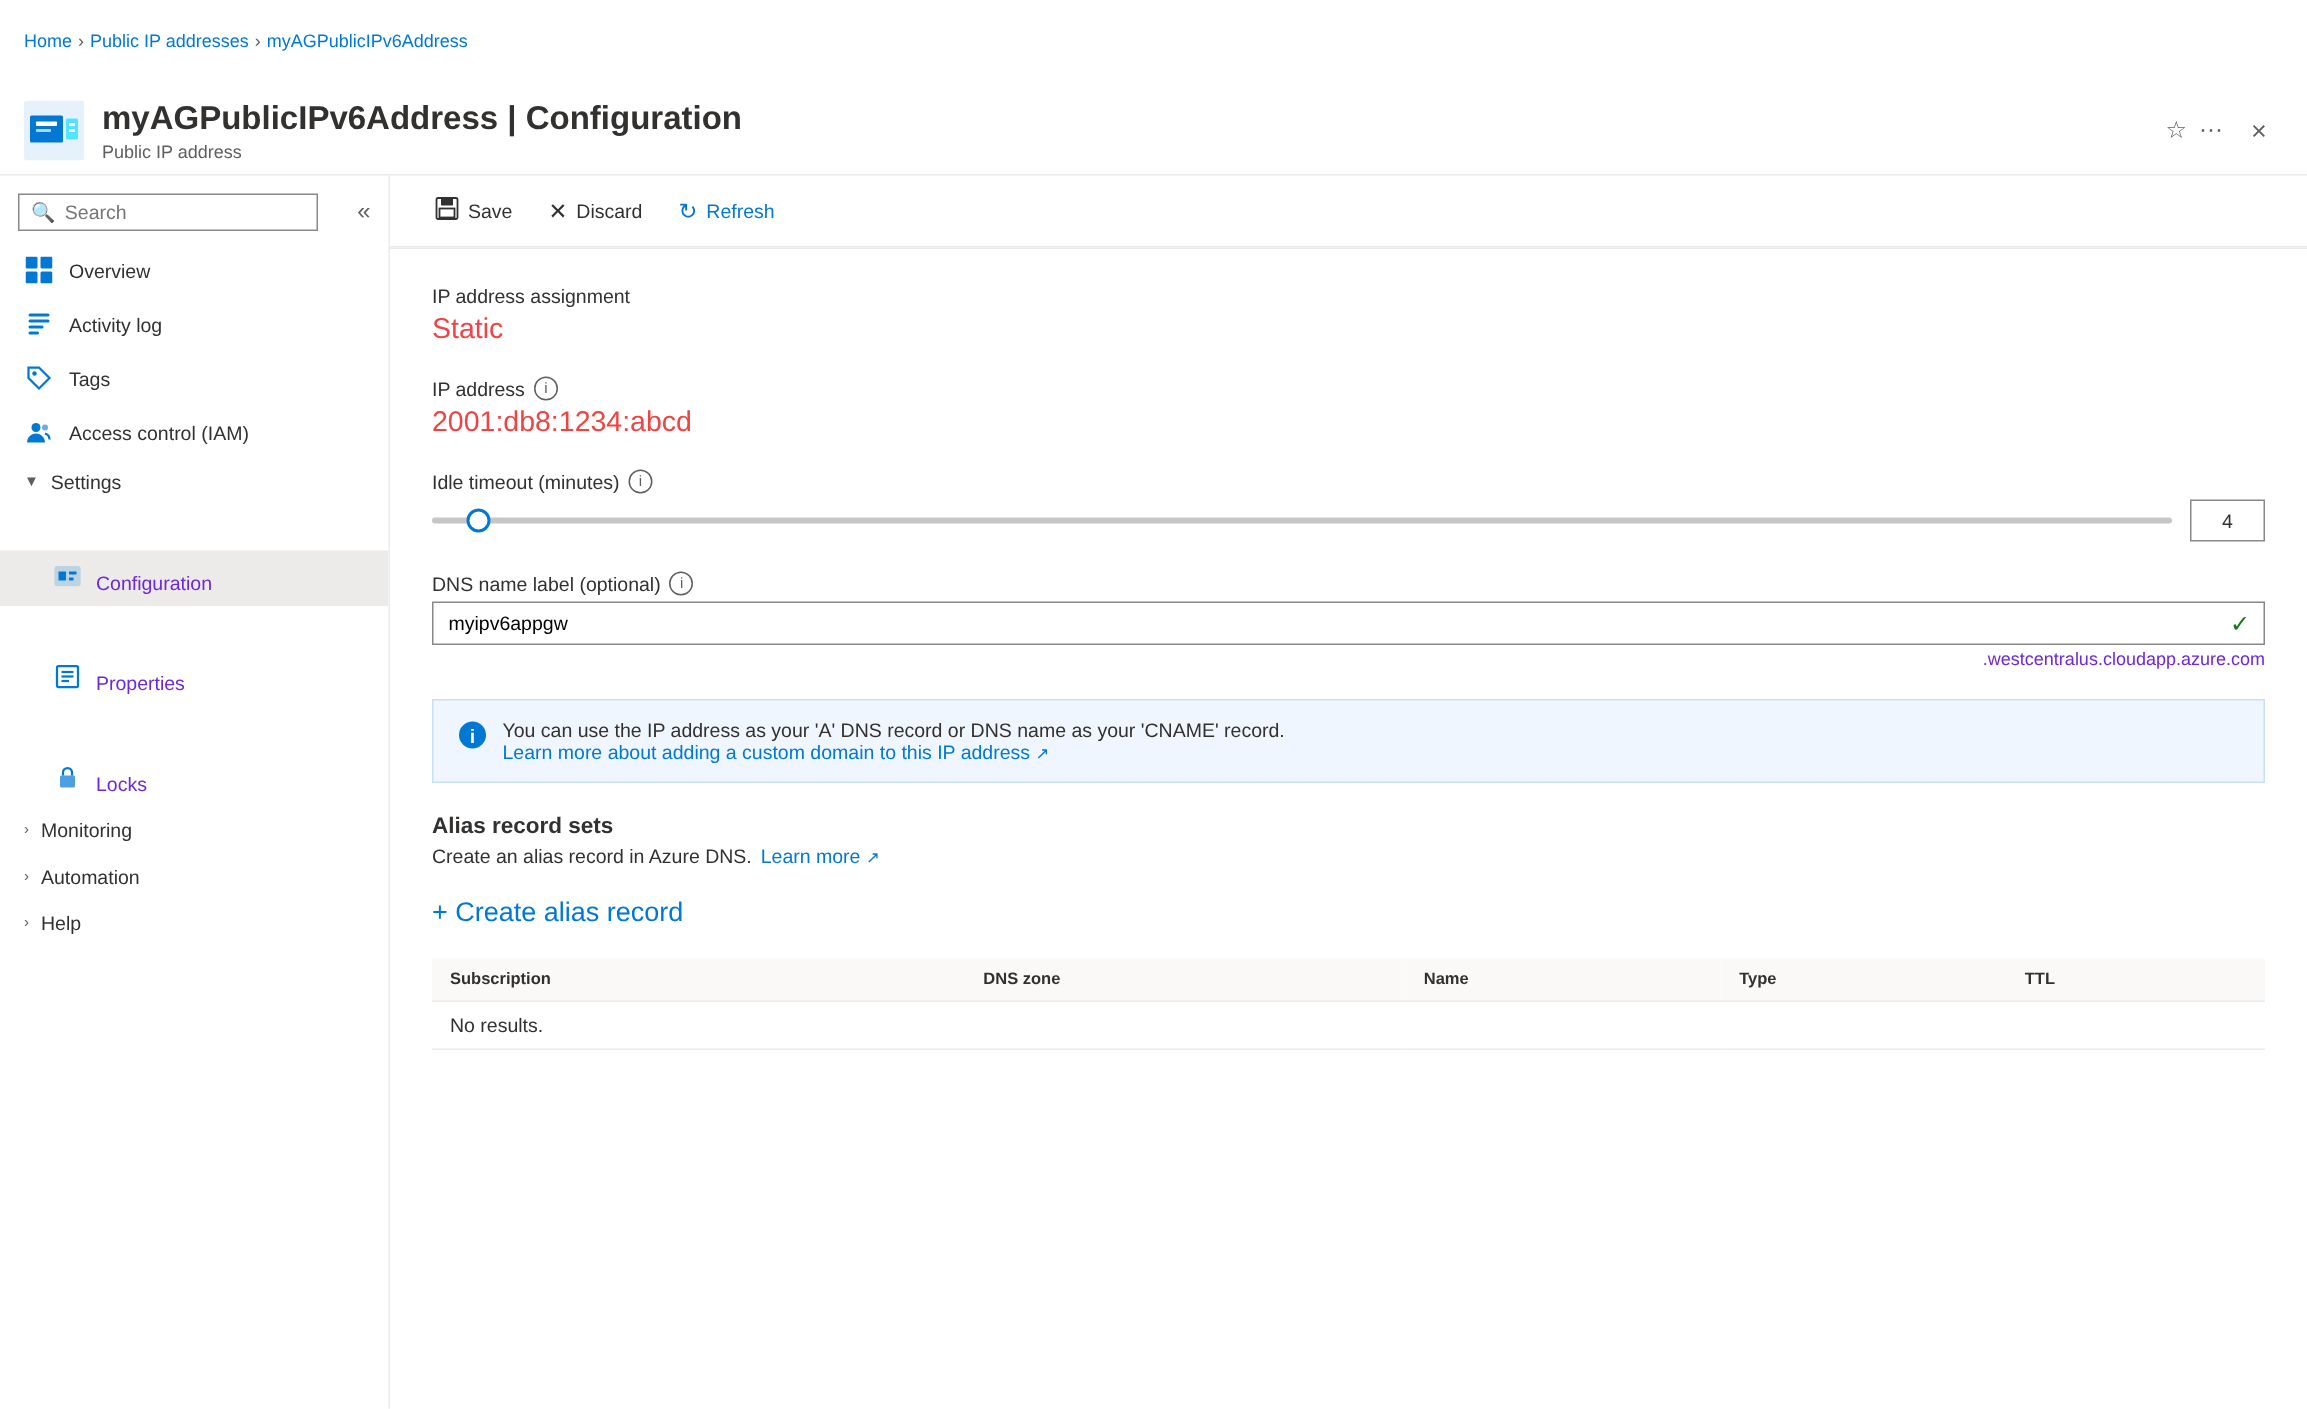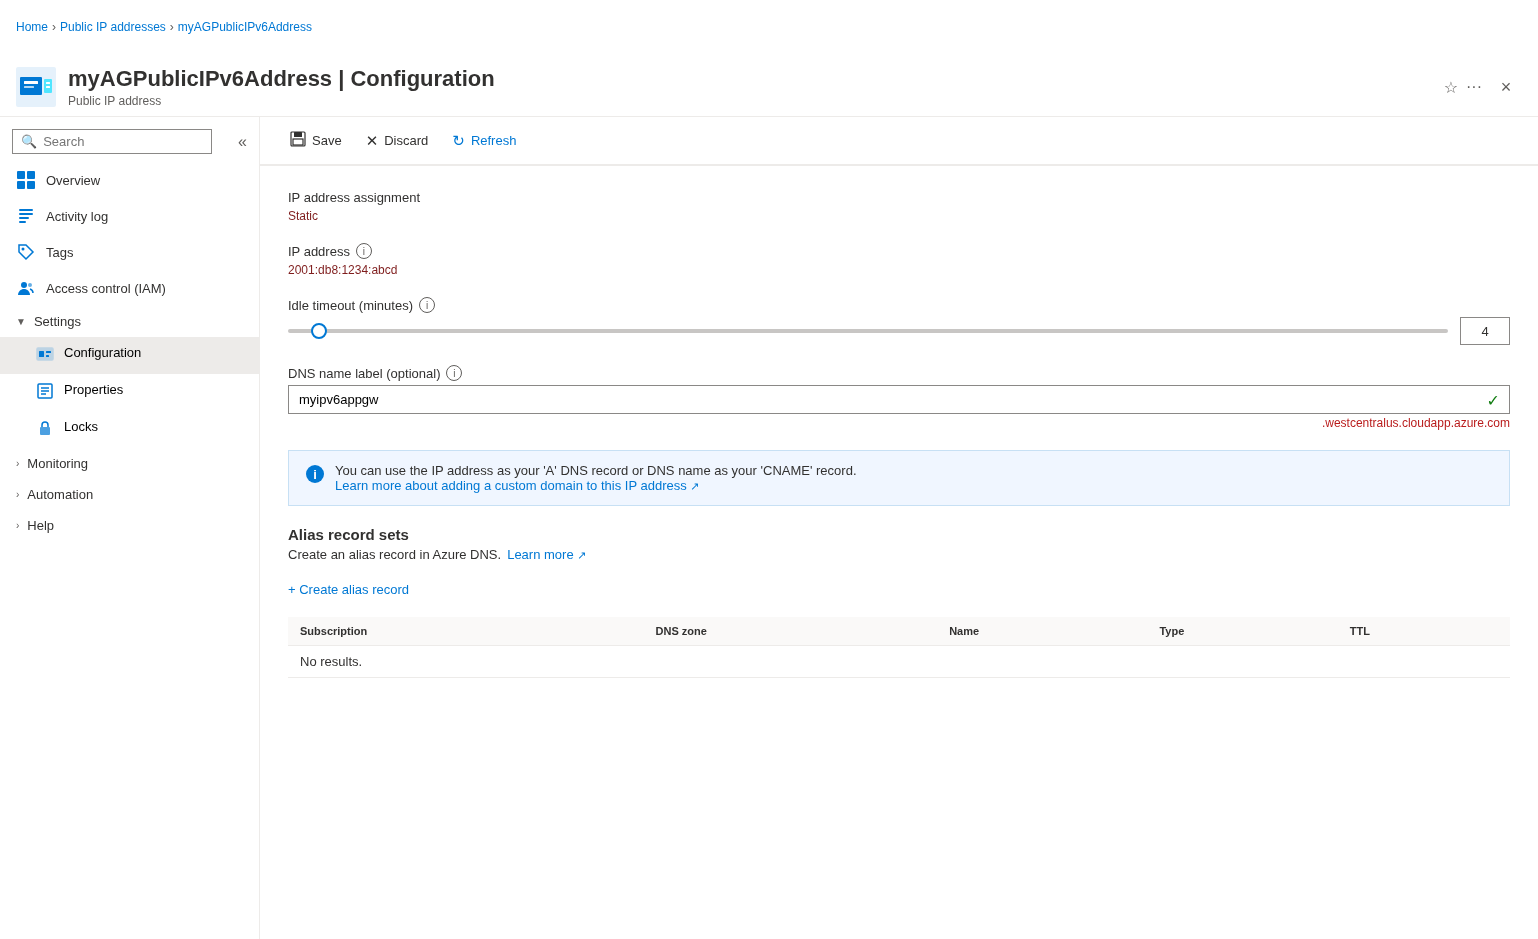--- a/index.html
+++ b/index.html
@@ -28,62 +28,62 @@
 
     
     .sidebar { width: 260px; border-right: 1px solid #edebe9; flex-shrink: 0; padding: 8px 0; overflow-y: auto; }
     .sidebar-search { padding: 4px 12px 8px 12px; display: flex; align-items: center; gap: 6px; }
     .sidebar-search-input { display: flex; align-items: center; border: 1px solid #8a8886; background: #fff; padding: 4px 8px; width: 200px; gap: 6px; }
     .sidebar-search-input input { border: none; outline: none; font-size: 13px; width: 100%; }
     .sidebar-collapse-btn { margin-left: auto; color: #605e5c; cursor: pointer; font-size: 16px; }
     .sidebar-nav-item { display: flex; align-items: center; padding: 8px 12px 8px 16px; cursor: pointer; gap: 10px; font-size: 13px; color: #323130; }
     .sidebar-nav-item .nav-icon { width: 20px; height: 20px; display: flex; align-items: center; justify-content: center; flex-shrink: 0; }
     .sidebar-section { display: flex; align-items: center; padding: 8px 12px 8px 16px; cursor: pointer; gap: 8px; font-size: 13px; color: #323130; font-weight: 500; }
-    .sidebar-sub-item { display: flex; align-items: flex-start; padding: 8px 12px 8px 36px; cursor: pointer; gap: 10px; font-size: 13px; color: #000000; }
+    .sidebar-sub-item { display: flex; align-items: flex-end; padding: 8px 12px 8px 36px; cursor: pointer; gap: 10px; font-size: 13px; color: #6d28d9; margin-top: 30px; }
     .sidebar-sub-item.active { background: #edebe9; }
     .chevron { font-size: 10px; color: #605e5c; }
 
     
     .main-content { flex: 1; overflow-y: auto; padding: 0; }
 
     
     .toolbar { display: flex; align-items: center; padding: 8px 20px; border-bottom: 1px solid #edebe9; gap: 4px; }
     .toolbar-btn { display: flex; align-items: center; gap: 6px; padding: 6px 10px; cursor: pointer; font-size: 13px; color: #323130; border: none; background: transparent; }
 
     
     .content-area { padding: 24px 28px; }
     .field-group { margin-bottom: 20px; }
     .field-label { font-size: 13px; color: #323130; margin-bottom: 4px; display: flex; align-items: center; gap: 6px; }
-    .field-value { font-size: 12px; color: #7f1d1d; }
+    .field-value { font-size: 19px; color: #ef4444; }
     .info-icon { width: 16px; height: 16px; border-radius: 50%; border: 1px solid #605e5c; display: inline-flex; align-items: center; justify-content: center; font-size: 10px; color: #605e5c; cursor: pointer; flex-shrink: 0; }
 
     
     .slider-row { display: flex; align-items: center; gap: 12px; }
     .slider-container { flex: 1; position: relative; height: 20px; display: flex; align-items: center; }
     .slider-track { width: 100%; height: 4px; background: #c8c6c4; border-radius: 2px; position: relative; }
     .slider-thumb { width: 16px; height: 16px; border-radius: 50%; background: #fff; border: 2px solid #0078d4; position: absolute; left: 2%; top: 50%; transform: translateY(-50%); cursor: pointer; }
     .slider-value-box { width: 50px; height: 28px; border: 1px solid #8a8886; display: flex; align-items: center; justify-content: center; font-size: 13px; }
 
     
     .text-input-row { position: relative; }
     .text-input { width: 100%; border: 1px solid #8a8886; padding: 6px 10px; font-size: 13px; outline: none; padding-right: 32px; }
     .input-checkmark { position: absolute; right: 10px; top: 50%; transform: translateY(-50%); color: #107c10; font-size: 16px; }
-    .input-suffix { text-align: right; font-size: 12px; color: #b91c1c; margin-top: 2px; }
+    .input-suffix { text-align: right; font-size: 12px; color: #6d28d9; margin-top: 2px; }
 
     
     .info-box { display: flex; gap: 10px; padding: 12px 16px; background: #f0f6ff; border: 1px solid #c7e0f4; margin-bottom: 20px; align-items: flex-start; }
     .info-box-icon { color: #0078d4; font-size: 18px; flex-shrink: 0; margin-top: 1px; }
     .info-box-text { font-size: 13px; color: #323130; }
     .info-box-link { color: #0078d4; text-decoration: none; }
 
     
     .section-title { font-size: 15px; font-weight: 600; color: #323130; margin-bottom: 4px; }
     .section-desc { font-size: 13px; color: #323130; margin-bottom: 20px; display: flex; align-items: center; gap: 6px; }
     .section-link { color: #0078d4; text-decoration: none; }
-    .create-link { color: #0078d4; text-decoration: none; font-size: 13px; display: inline-flex; align-items: flex-start; gap: 4px; }
+    .create-link { color: #0078d4; text-decoration: none; font-size: 18px; display: inline-flex; align-items: flex-start; gap: 4px; }
 
     
     .alias-table { width: 100%; border-collapse: collapse; margin-top: 16px; }
     .alias-table th { text-align: left; padding: 8px 12px; font-size: 11px; font-weight: 700; color: #323130; border-bottom: 1px solid #edebe9; background: #faf9f8; }
     .alias-table td { padding: 8px 12px; font-size: 13px; color: #323130; border-bottom: 1px solid #edebe9; }
 
     
     .divider { border: none; border-top: 1px solid #edebe9; margin: 16px 0; }
 
     

